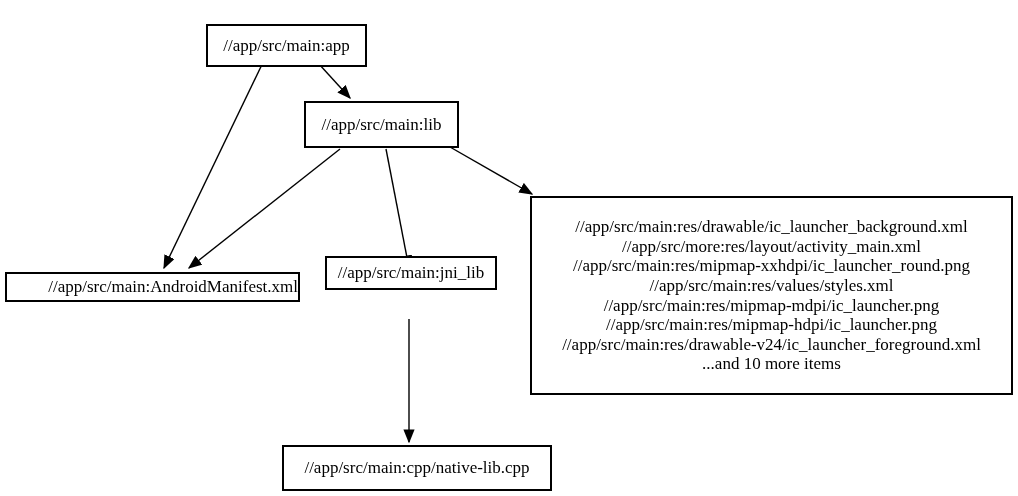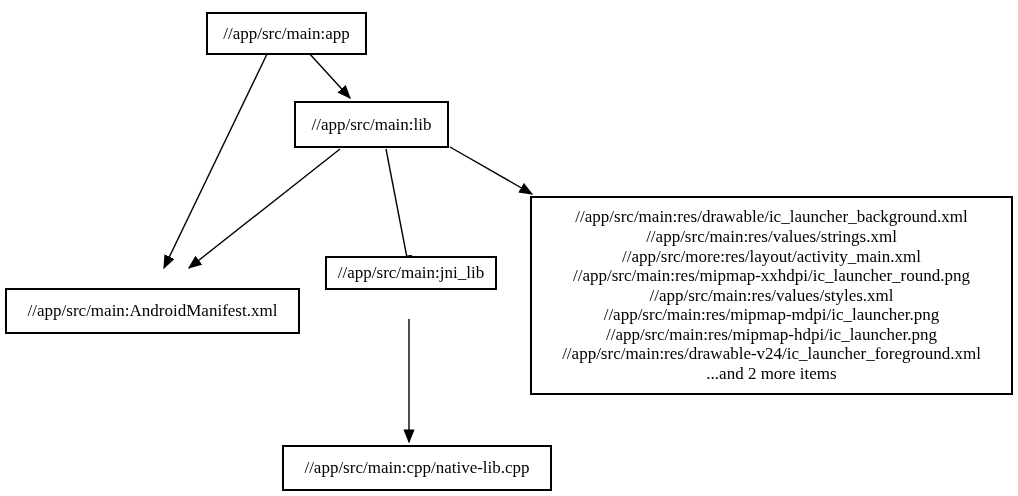--- a/index.html
+++ b/index.html
@@ -60,45 +60,44 @@
       </marker>
     </defs>
     <line x1="308" y1="52" x2="350" y2="98" marker-end="url(#arrow)"></line>
     <line x1="268" y1="52" x2="164" y2="268" marker-end="url(#arrow)"></line>
     <line x1="340" y1="149" x2="189" y2="268" marker-end="url(#arrow)"></line>
     <line x1="386" y1="149" x2="409" y2="268" marker-end="url(#arrow)"></line>
     <line x1="450" y1="147" x2="532" y2="194" marker-end="url(#arrow)"></line>
     <line x1="409" y1="319" x2="409" y2="442" marker-end="url(#arrow)"></line>
   </svg>
 
-  <div class="node" style="left:206px; top:12px; width:161px; height:43px;">
+  <div class="node" style="left:206px; top:24px; width:161px; height:43px;">
     <span>//app/src/main:app</span>
   </div>
 
-  <div class="node" style="left:294px; top:101px; width:155px; height:47px;">
+  <div class="node" style="left:304px; top:101px; width:155px; height:47px;">
     <span>//app/src/main:lib</span>
   </div>
 
-  <div class="node" style="left:5px; top:288px; width:295px; height:46px;">
+  <div class="node" style="left:5px; top:272px; width:295px; height:30px;justify-content:flex-end;">
     <span>//app/src/main:AndroidManifest.xml</span>
   </div>
 
   <div class="node" style="left:325px; top:256px; width:172px; height:34px;">
     <span>//app/src/main:jni_lib</span>
   </div>
 
   <div class="node multi" style="left:530px; top:196px; width:483px; height:199px;">
     <span class="res-line">//app/src/main:res/drawable/ic_launcher_background.xml</span>
-    <span class="res-line">//app/src/main:res/values/strings.xml</span>
     <span class="res-line">//app/src/more:res/layout/activity_main.xml</span>
     <span class="res-line">//app/src/main:res/mipmap-xxhdpi/ic_launcher_round.png</span>
     <span class="res-line">//app/src/main:res/values/styles.xml</span>
     <span class="res-line">//app/src/main:res/mipmap-mdpi/ic_launcher.png</span>
     <span class="res-line">//app/src/main:res/mipmap-hdpi/ic_launcher.png</span>
     <span class="res-line">//app/src/main:res/drawable-v24/ic_launcher_foreground.xml</span>
-    <span class="res-line">...and 2 more items</span>
+    <span class="res-line">...and 10 more items</span>
   </div>
 
   <div class="node" style="left:282px; top:445px; width:270px; height:46px;text-align:right;">
     <span>//app/src/main:cpp/native-lib.cpp</span>
   </div>
 
 </div>
 
 </body></html>

